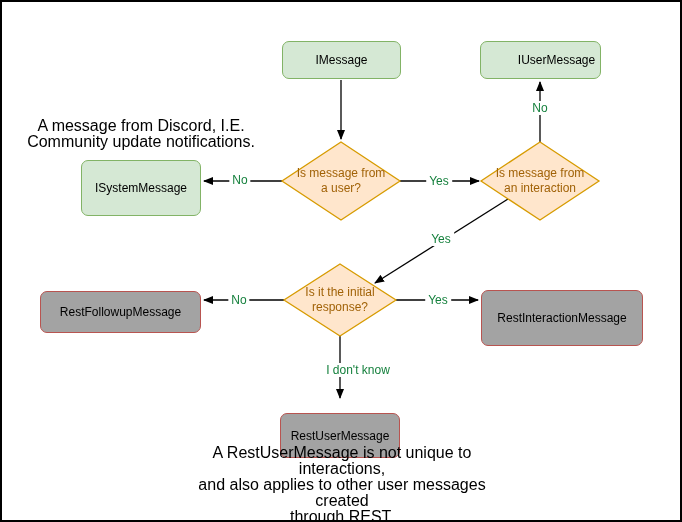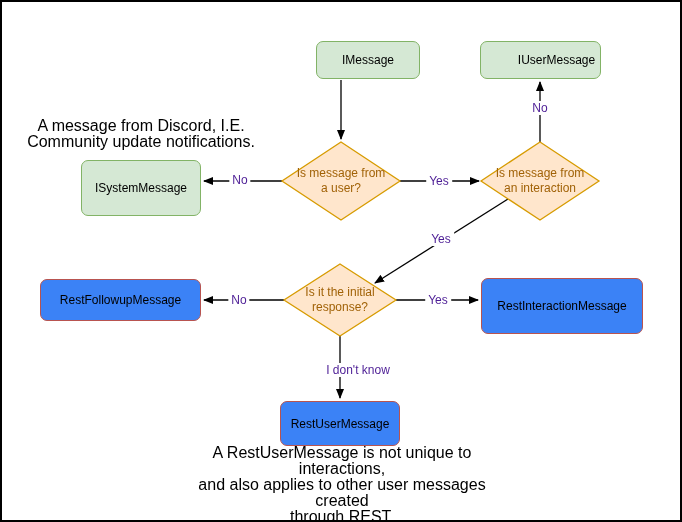--- a/index.html
+++ b/index.html
@@ -34,37 +34,38 @@
     font-size: 12px;
     color: #000000;
     text-align: center;
     white-space: nowrap;
   }
   .node.green {
     background: #d5e8d4;
     border: 1px solid #82b366;
   }
   .node.red {
-    background: #3b82f6;
+    background: #a3a3a3;
     border: 1px solid #b85450;
+    margin-top: 12px;
   }
   .decision-label {
     position: absolute;
     transform: translate(-50%, -50%);
     font-size: 12px;
     line-height: 15px;
     color: #a16207;
     text-align: center;
     white-space: pre-line;
   }
   .edge-label {
     position: absolute;
     transform: translate(-50%, -50%);
     font-size: 12px;
-    color: #4c1d95;
+    color: #15803d;
     background: #ffffff;
     padding: 0 3px;
     white-space: nowrap;
   }
   .annotation {
     position: absolute;
     transform: translateX(-50%);
     font-size: 16px;
     line-height: 16px;
     color: #000000;
@@ -91,21 +92,21 @@
     <line x1="506" y1="197" x2="373" y2="281" stroke="#000000" stroke-width="1.3" marker-end="url(#arrow)"></line>
     <line x1="282" y1="298" x2="202" y2="298" stroke="#000000" stroke-width="1.3" marker-end="url(#arrow)"></line>
     <line x1="394" y1="298" x2="476" y2="298" stroke="#000000" stroke-width="1.3" marker-end="url(#arrow)"></line>
     <line x1="338" y1="334" x2="338" y2="396" stroke="#000000" stroke-width="1.3" marker-end="url(#arrow)"></line>
 
     <polygon points="339,140 398,179 339,218 280,179" fill="#ffe6cc" stroke="#d79b00" stroke-width="1.3"></polygon>
     <polygon points="538,140 597,179 538,218 479,179" fill="#ffe6cc" stroke="#d79b00" stroke-width="1.3"></polygon>
     <polygon points="338,262 394,298 338,334 282,298" fill="#ffe6cc" stroke="#d79b00" stroke-width="1.3"></polygon>
   </svg>
 
-  <div class="node green" style="left:280px; top:39px;  width:104px; height:38px;margin-left:34px;">
+  <div class="node green" style="left:280px; top:39px;  width:119px; height:38px;">
     <span>IMessage</span>
   </div>
 
   <div class="node green" style="left:478px; top:39px;  width:121px; height:38px;padding-left:32px;">
     <span>IUserMessage</span>
   </div>
 
   <div class="node green" style="left:79px;  top:158px; width:120px; height:56px;">
     <span>ISystemMessage</span>
   </div>

